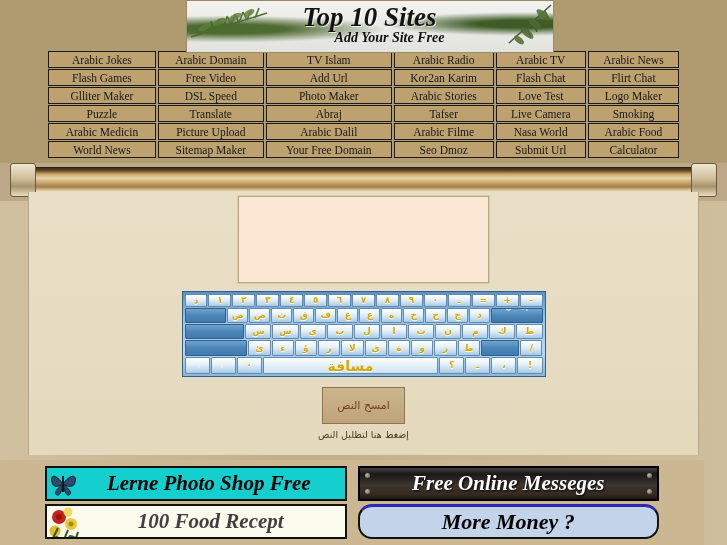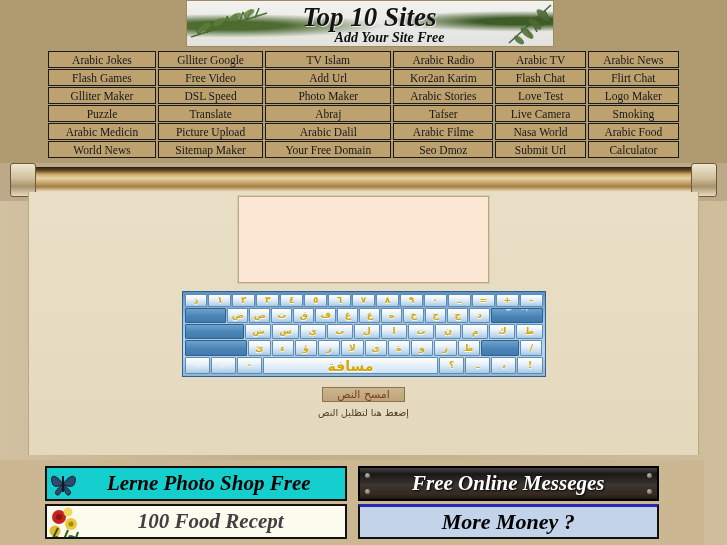--- a/index.html
+++ b/index.html
@@ -17,21 +17,21 @@
     position: relative;
   }
 
   
   .banner-wrap {
     width: 727px; height: 50px;
     background: #b09a6f;
     display: flex; justify-content: center; align-items: flex-start;
   }
   .banner {
-    width: 368px; height: 47px;
+    width: 368px; height: 53px;
     margin-left: 12px;
     background:
       radial-gradient(ellipse at 12% 55%, #4e6b32 0%, #4e6b32 12%, rgba(78,107,50,0) 34%),
       radial-gradient(ellipse at 92% 45%, #3f5c28 0%, #3f5c28 10%, rgba(63,92,40,0) 30%),
       linear-gradient(to bottom, #f2f2f0, #e2e2de);
     position: relative;
     overflow: hidden;
     border: 1px solid #9c8a64;
   }
   .leaf { position: absolute; opacity: .95; }
@@ -193,21 +193,21 @@
   .k-space { flex: 7.5 1 0; }
 
   
   .clear-btn {
     margin-top: 10px;
     background: linear-gradient(to bottom, #cbb58c, #bda37a);
     border: 1px solid #8a7550;
     color: #7a3f20;
     font-family: "DejaVu Sans", sans-serif;
     font-size: 11px;
-    padding: 0 14px;
+    padding: 11px 14px;
     cursor: pointer;
     direction: rtl;
   }
   .hint {
     margin-top: 5px;
     font-family: "DejaVu Sans", sans-serif;
     font-size: 9.5px;
     color: #4a3a22;
     direction: rtl;
   }
@@ -239,21 +239,21 @@
   }
   .ad-photoshop { background: #14cfce; }
   .ad-photoshop .ad-text { color: #000; padding-left: 26px; }
   .ad-food { background: #fbfbee; }
   .ad-food .ad-text { color: #404040; padding-left: 30px; }
   .ad-msg {
     background: linear-gradient(to bottom, #2b2b2b 0%, #1a1a1a 20%, #3c3630 55%, #0f0f0f 100%);
     border-color: #000;
   }
   .ad-msg .ad-text { color: #fff; text-shadow: 1px 1px 2px #000; }
-  .ad-money { background: #c3d3ea; border-top: 3px solid #2a2ab0; }
+  .ad-money { background: #c3d3ea; border-top: 3px solid #2a2ab0; border-radius: 14px; }
   .ad-money .ad-text { color: #000; font-size: 22px; }
   .butterfly {
     position: absolute; left: 2px; top: 50%; transform: translateY(-50%);
     width: 30px; height: 26px; z-index: 3;
   }
   .flowers {
     position: absolute; left: 1px; top: 0; bottom: 0; width: 34px; z-index: 3;
   }
   .metal-plate {
     position: absolute; left: 0; right: 0; top: 0; bottom: 0;
@@ -302,21 +302,21 @@
     <div class="banner-title">Top 10 Sites</div>
     <div class="banner-sub">Add Your Site Free</div>
   </div>
 </div>
 
 <div class="links-wrap">
   <table class="links">
     <tbody>
         <tr>
           <td>Arabic Jokes</td>
-          <td>Glliter Google</td>
+          <td>Arabic Domain</td>
           <td>TV Islam</td>
           <td>Arabic Radio</td>
           <td>Arabic TV</td>
           <td>Arabic News</td>
         </tr>
         <tr>
           <td>Flash Games</td>
           <td>Free Video</td>
           <td>Add Url</td>
           <td>Kor2an Karim</td>

